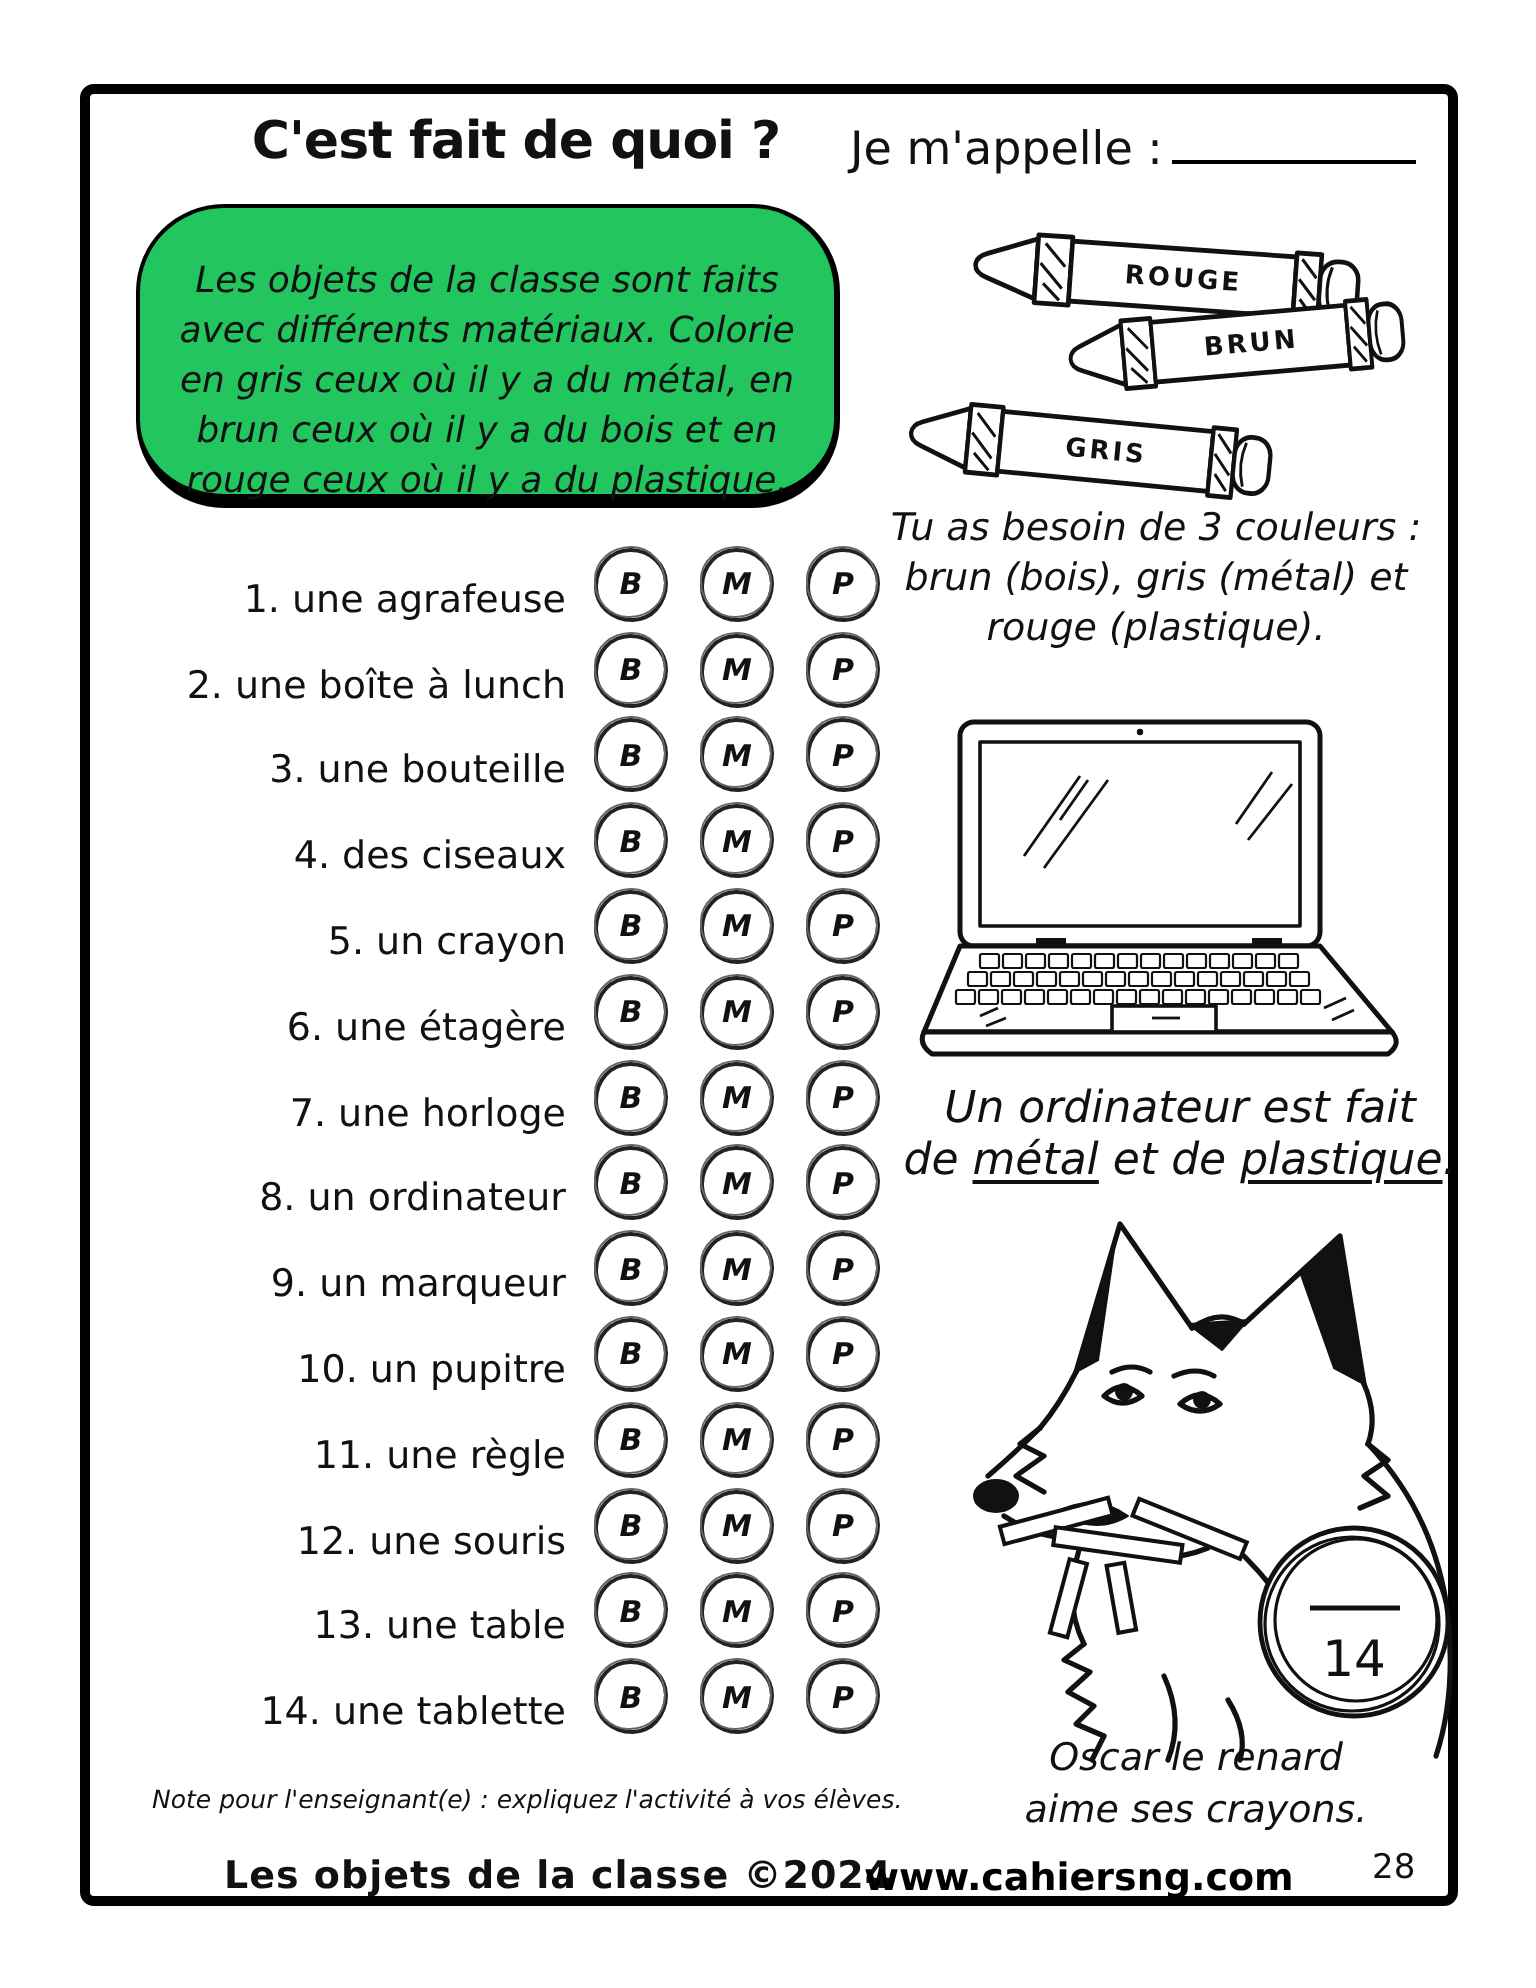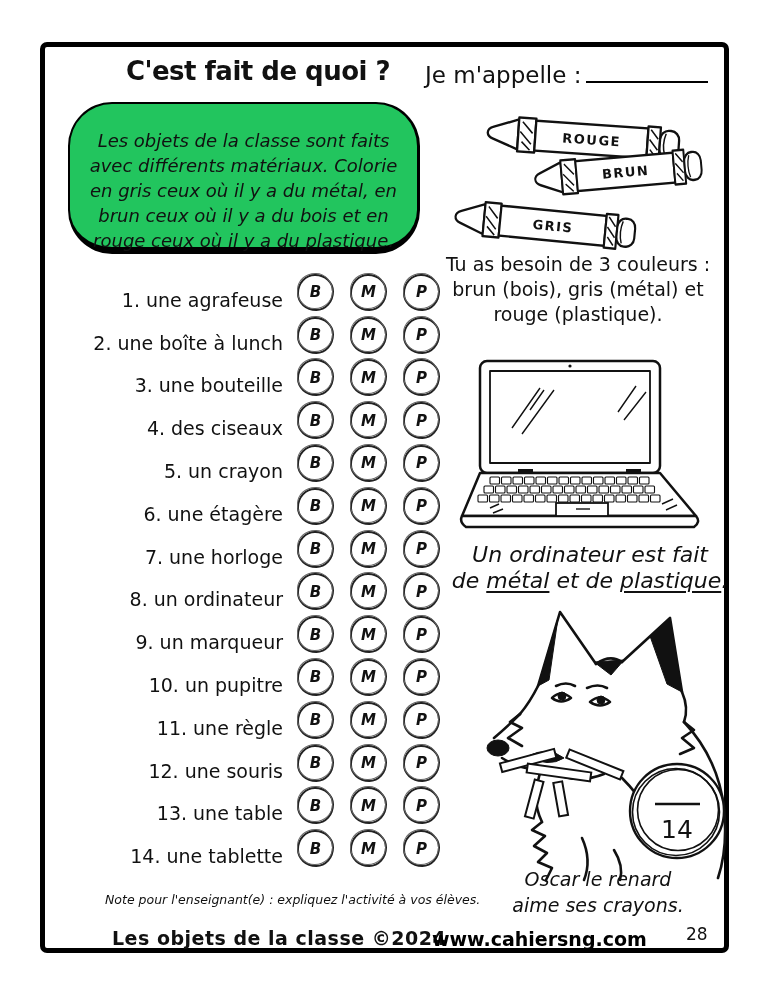--- a/index.html
+++ b/index.html
@@ -18,39 +18,39 @@
     padding:24px 6px 0 6px;text-align:center;font-style:italic;font-size:18px;line-height:25px;background:#22c55e;}
   .crayon{position:absolute;height:40px;transform-origin:left center;}
   .crayon svg{position:absolute;left:0;top:0;width:100%;height:100%;}
   .crayon .crayon-label{position:absolute;left:26%;top:0;width:56%;height:100%;
     display:flex;align-items:center;justify-content:center;
     font-size:13px;font-weight:bold;letter-spacing:1.5px;}
   #crayon-rouge{left:484px;top:112px;width:200px;transform:rotate(4deg);}
   #crayon-brun{left:532px;top:160px;width:174px;transform:rotate(-5deg);}
   #crayon-gris{left:452px;top:196px;width:188px;transform:rotate(5.5deg);}
   .colors-note{position:absolute;left:432px;top:252px;width:292px;text-align:center;
-    font-size:19px;line-height:25px;}
+    font-style:italic;font-size:19px;line-height:25px;}
   .items-list{position:absolute;left:40px;top:268px;width:400px;}
   .item-row{display:flex;align-items:flex-end;height:42.8px;margin-left:12px;}
   .item-label{width:236px;padding-right:6px;text-align:right;font-size:19px;white-space:nowrap;}
   .circles{display:flex;gap:16px;margin-left:8px;}
   .choice-circle{width:37px;height:37px;box-sizing:border-box;border:2.2px solid #222;
     border-radius:49% 51% 48% 52% / 52% 48% 53% 47%;position:relative;
     display:flex;align-items:center;justify-content:center;background:#fff;}
   .choice-circle::before{content:"";position:absolute;inset:-3px -1px 0 -2px;
     border:1.5px solid #666;border-radius:52% 48% 51% 49% / 47% 53% 49% 51%;pointer-events:none;}
   .choice-letter{font-size:15px;font-weight:bold;font-style:italic;}
   .laptop{position:absolute;left:460px;top:358px;width:244px;height:178px;}
   .computer-caption{position:absolute;left:438px;top:542px;width:304px;text-align:center;
     font-style:italic;font-size:22px;line-height:26px;}
   .u{text-decoration:underline;text-decoration-thickness:1.5px;text-underline-offset:3px;}
   .fox{position:absolute;left:472px;top:598px;width:262px;height:282px;}
   .fox-caption{position:absolute;left:452px;top:866px;width:292px;text-align:center;
     font-style:italic;font-size:19px;line-height:26px;}
-  .teacher-note{position:absolute;left:76px;top:892px;font-size:12.5px;font-style:italic;white-space:nowrap;margin-left:29px;}
+  .teacher-note{position:absolute;left:76px;top:892px;font-size:12.5px;font-style:italic;white-space:nowrap;}
   .footer-left{position:absolute;left:112px;top:927px;font-size:19px;font-weight:bold;letter-spacing:0.5px;}
   .footer-url{position:absolute;left:432px;top:928px;font-size:19px;font-weight:bold;color:#000000;}
   .page-number{position:absolute;left:686px;top:924px;font-size:17px;}
   svg{overflow:visible;}
 </style>
 </head>
 <body>
 
 <svg width="0" height="0" style="position:absolute" aria-hidden="true">
   <symbol id="crayon-shape" viewBox="0 0 210 40">

